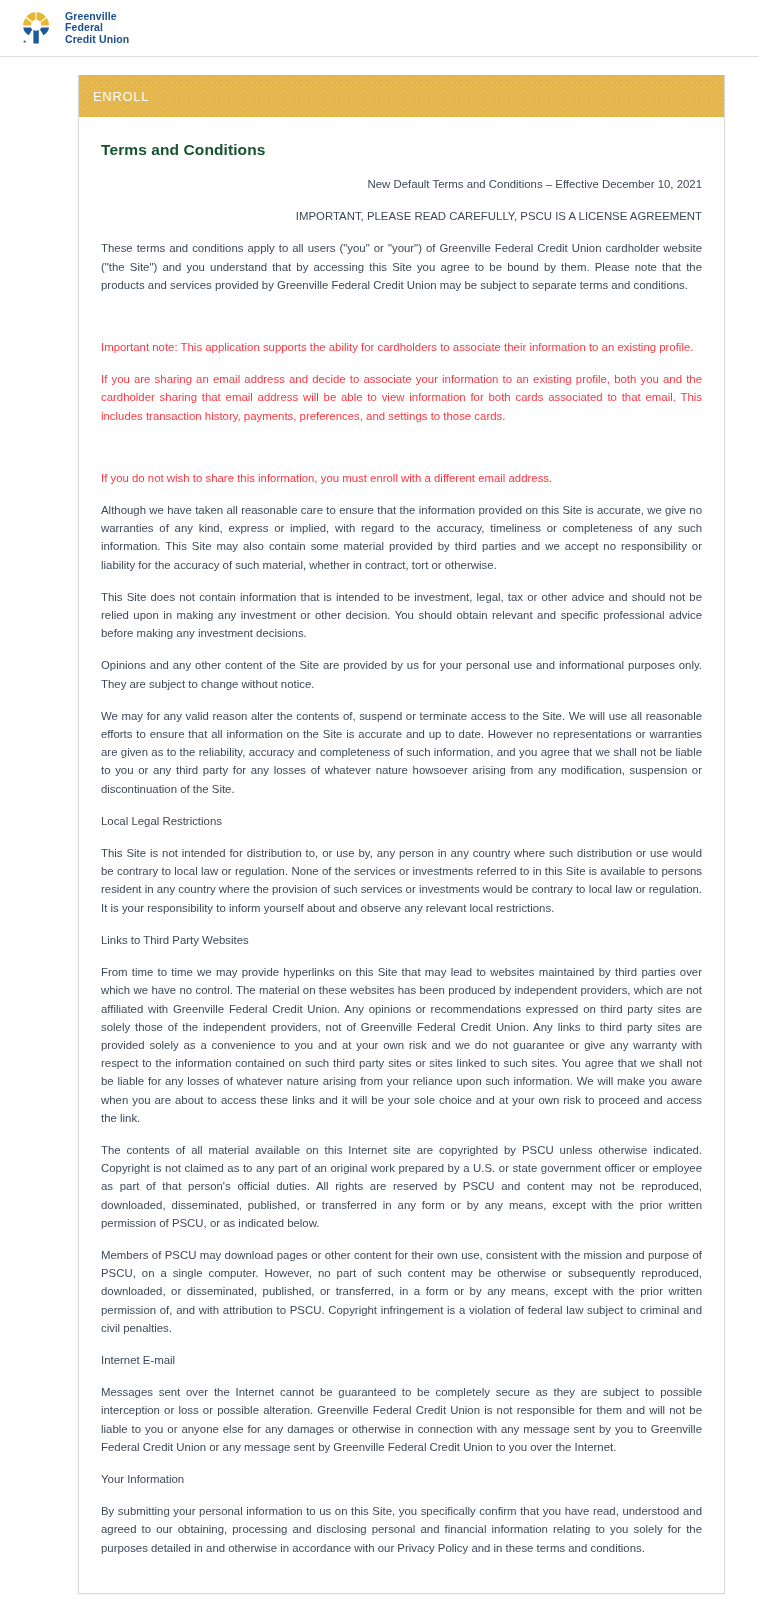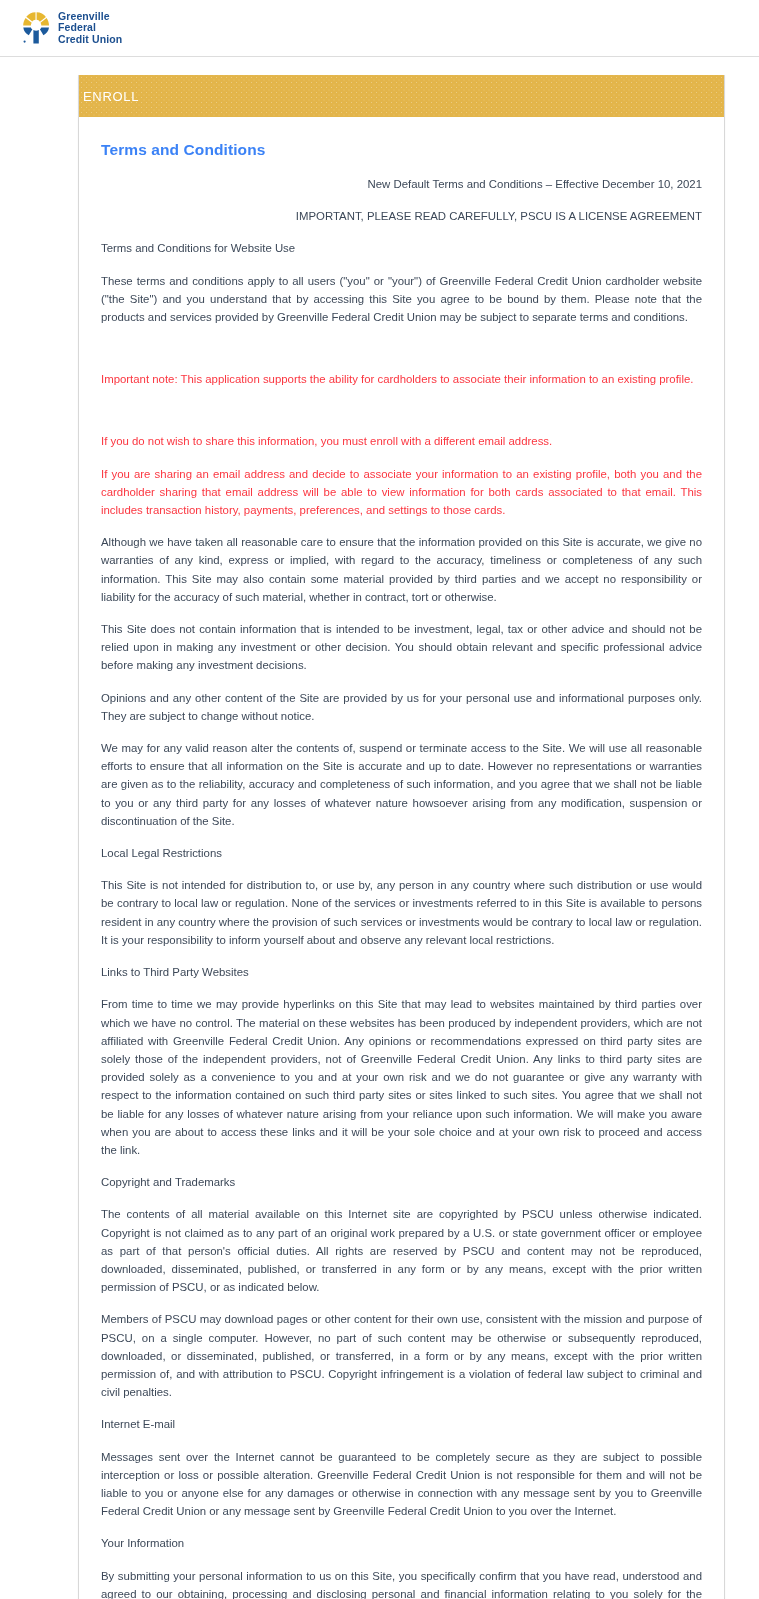--- a/index.html
+++ b/index.html
@@ -21,20 +21,21 @@
     border-bottom: 1px solid #dddddd;
     display: flex;
     align-items: center;
     padding-left: 14px;
     box-sizing: border-box;
     background: #ffffff;
   }
   .logo {
     display: flex;
     align-items: center;
+    gap: 7px;
   }
   .logo-mark {
     width: 44px;
     height: 44px;
     position: relative;
     flex: 0 0 auto;
   }
   .logo-text {
     font-family: "Liberation Sans", sans-serif;
     font-size: 10.5px;
@@ -57,35 +58,35 @@
   .panel-header {
     background-color: #e3b54a;
     background-image:
       radial-gradient(rgba(255,255,255,.30) 0.6px, transparent 0.7px),
       radial-gradient(rgba(255,255,255,.22) 0.6px, transparent 0.7px);
     background-size: 5px 5px, 5px 5px;
     background-position: 0 0, 2.5px 2.5px;
     color: #ffffff;
     font-size: 13px;
     letter-spacing: .7px;
-    padding: 8px 0 8px 4px;
+    padding: 8px 0 8px 14px;
     height: 26px;
     box-sizing: content-box;
     display: flex;
     align-items: center;
   }
   .panel-body {
     padding: 16px 22px 22px 22px;
   }
 
   
   h1.doc-title {
     font-size: 15.5px;
     font-weight: 700;
-    color: #3b82f6;
+    color: #14532d;
     margin: 8px 0 16px 0;
     letter-spacing: .1px;
   }
   p.body-text {
     font-size: 11.4px;
     line-height: 18.2px;
     margin: 0 0 14px 0;
     text-align: justify;
     color: #3c4858;
   }
@@ -139,34 +140,32 @@
   <div class="panel-header">
     <span>ENROLL</span>
   </div>
   <div class="panel-body">
 
     <h1 class="doc-title">Terms and Conditions</h1>
 
     <div id="terms-blocks">
         <p class="body-text plain">New Default Terms and Conditions – Effective December 10, 2021</p>
         <p class="body-text plain">IMPORTANT, PLEASE READ CAREFULLY, PSCU IS A LICENSE AGREEMENT</p>
-        <p class="section-head">Terms and Conditions for Website Use</p>
         <p class="body-text">These terms and conditions apply to all users ("you" or "your") of Greenville Federal Credit Union cardholder website ("the Site") and you understand that by accessing this Site you agree to be bound by them. Please note that the products and services provided by Greenville Federal Credit Union may be subject to separate terms and conditions.</p>
         <p class="alert-text single">Important note: This application supports the ability for cardholders to associate their information to an existing profile.</p>
+        <p class="alert-text">If you are sharing an email address and decide to associate your information to an existing profile, both you and the cardholder sharing that email address will be able to view information for both cards associated to that email. This includes transaction history, payments, preferences, and settings to those cards.</p>
         <p class="alert-text single">If you do not wish to share this information, you must enroll with a different email address.</p>
-        <p class="alert-text">If you are sharing an email address and decide to associate your information to an existing profile, both you and the cardholder sharing that email address will be able to view information for both cards associated to that email. This includes transaction history, payments, preferences, and settings to those cards.</p>
         <p class="body-text">Although we have taken all reasonable care to ensure that the information provided on this Site is accurate, we give no warranties of any kind, express or implied, with regard to the accuracy, timeliness or completeness of any such information. This Site may also contain some material provided by third parties and we accept no responsibility or liability for the accuracy of such material, whether in contract, tort or otherwise.</p>
         <p class="body-text">This Site does not contain information that is intended to be investment, legal, tax or other advice and should not be relied upon in making any investment or other decision. You should obtain relevant and specific professional advice before making any investment decisions.</p>
         <p class="body-text">Opinions and any other content of the Site are provided by us for your personal use and informational purposes only. They are subject to change without notice.</p>
         <p class="body-text">We may for any valid reason alter the contents of, suspend or terminate access to the Site. We will use all reasonable efforts to ensure that all information on the Site is accurate and up to date. However no representations or warranties are given as to the reliability, accuracy and completeness of such information, and you agree that we shall not be liable to you or any third party for any losses of whatever nature howsoever arising from any modification, suspension or discontinuation of the Site.</p>
         <p class="section-head">Local Legal Restrictions</p>
         <p class="body-text">This Site is not intended for distribution to, or use by, any person in any country where such distribution or use would be contrary to local law or regulation. None of the services or investments referred to in this Site is available to persons resident in any country where the provision of such services or investments would be contrary to local law or regulation. It is your responsibility to inform yourself about and observe any relevant local restrictions.</p>
         <p class="section-head">Links to Third Party Websites</p>
         <p class="body-text">From time to time we may provide hyperlinks on this Site that may lead to websites maintained by third parties over which we have no control. The material on these websites has been produced by independent providers, which are not affiliated with Greenville Federal Credit Union. Any opinions or recommendations expressed on third party sites are solely those of the independent providers, not of Greenville Federal Credit Union. Any links to third party sites are provided solely as a convenience to you and at your own risk and we do not guarantee or give any warranty with respect to the information contained on such third party sites or sites linked to such sites. You agree that we shall not be liable for any losses of whatever nature arising from your reliance upon such information. We will make you aware when you are about to access these links and it will be your sole choice and at your own risk to proceed and access the link.</p>
-        <p class="section-head">Copyright and Trademarks</p>
         <p class="body-text">The contents of all material available on this Internet site are copyrighted by PSCU unless otherwise indicated. Copyright is not claimed as to any part of an original work prepared by a U.S. or state government officer or employee as part of that person's official duties. All rights are reserved by PSCU and content may not be reproduced, downloaded, disseminated, published, or transferred in any form or by any means, except with the prior written permission of PSCU, or as indicated below.</p>
         <p class="body-text">Members of PSCU may download pages or other content for their own use, consistent with the mission and purpose of PSCU, on a single computer. However, no part of such content may be otherwise or subsequently reproduced, downloaded, or disseminated, published, or transferred, in a form or by any means, except with the prior written permission of, and with attribution to PSCU. Copyright infringement is a violation of federal law subject to criminal and civil penalties.</p>
         <p class="section-head">Internet E-mail</p>
         <p class="body-text">Messages sent over the Internet cannot be guaranteed to be completely secure as they are subject to possible interception or loss or possible alteration. Greenville Federal Credit Union is not responsible for them and will not be liable to you or anyone else for any damages or otherwise in connection with any message sent by you to Greenville Federal Credit Union or any message sent by Greenville Federal Credit Union to you over the Internet.</p>
         <p class="section-head">Your Information</p>
         <p class="body-text">By submitting your personal information to us on this Site, you specifically confirm that you have read, understood and agreed to our obtaining, processing and disclosing personal and financial information relating to you solely for the purposes detailed in and otherwise in accordance with our Privacy Policy and in these terms and conditions.</p>
       </div>
 
   </div>
 </div>

